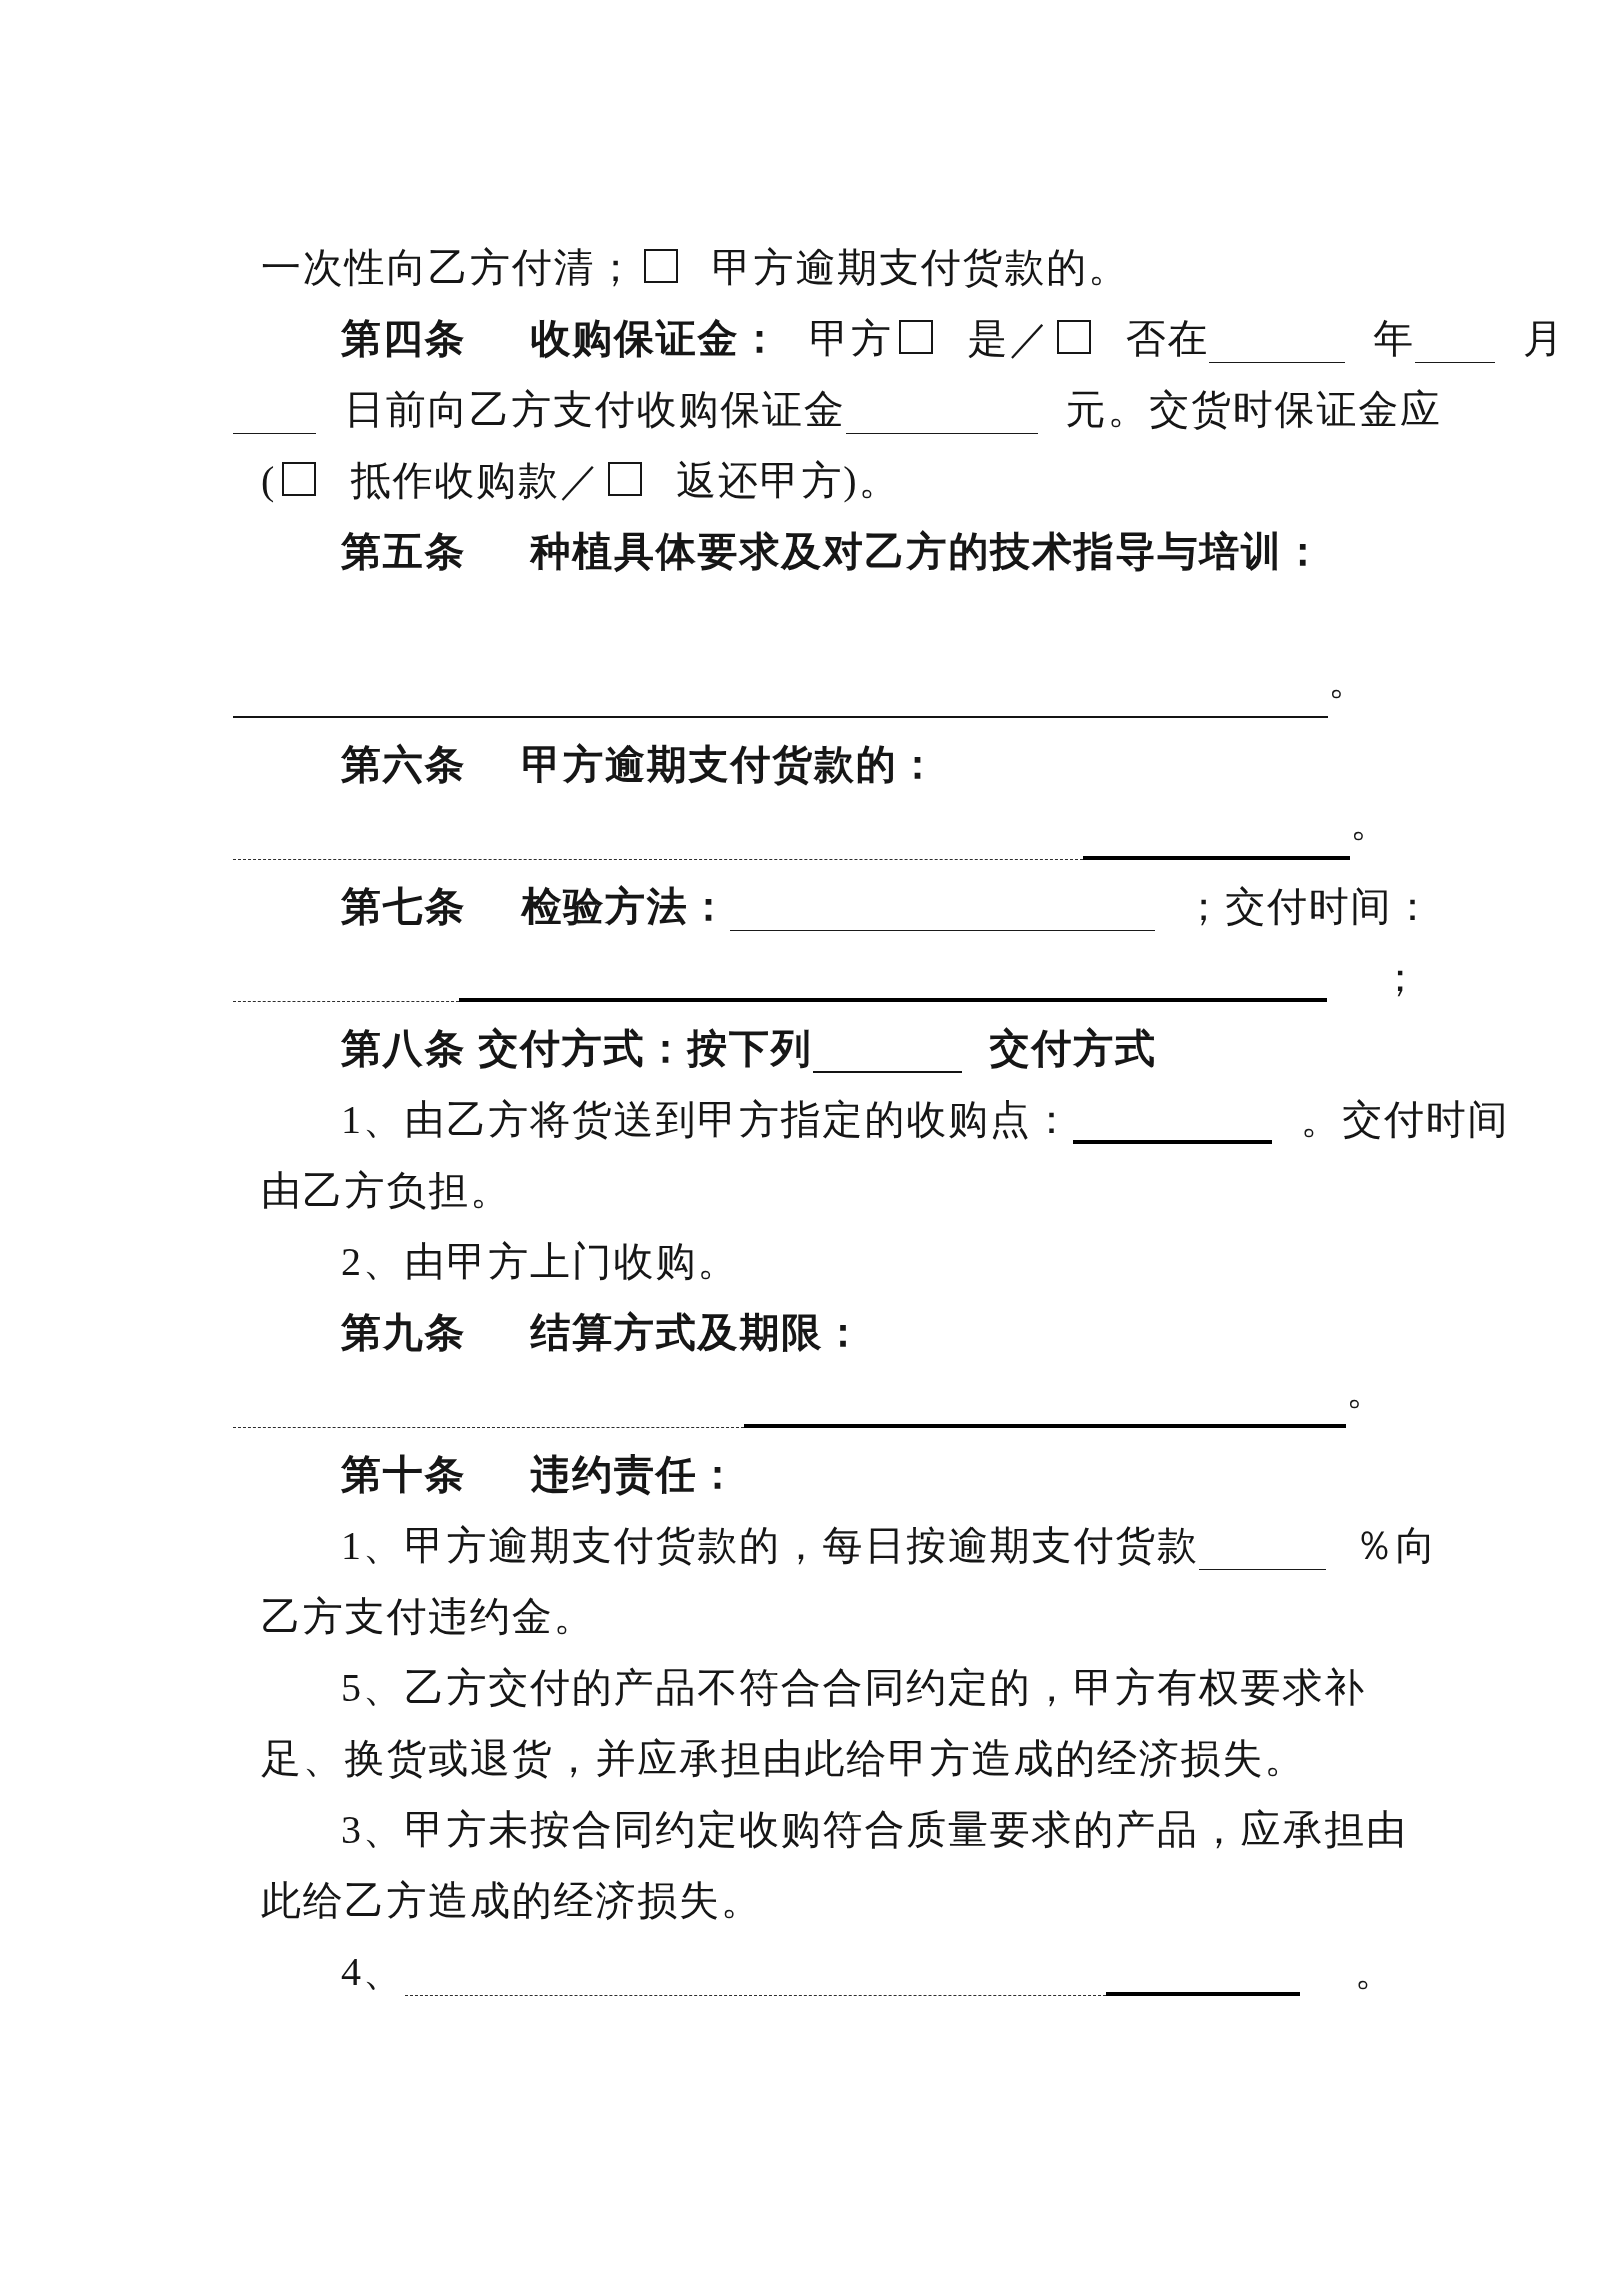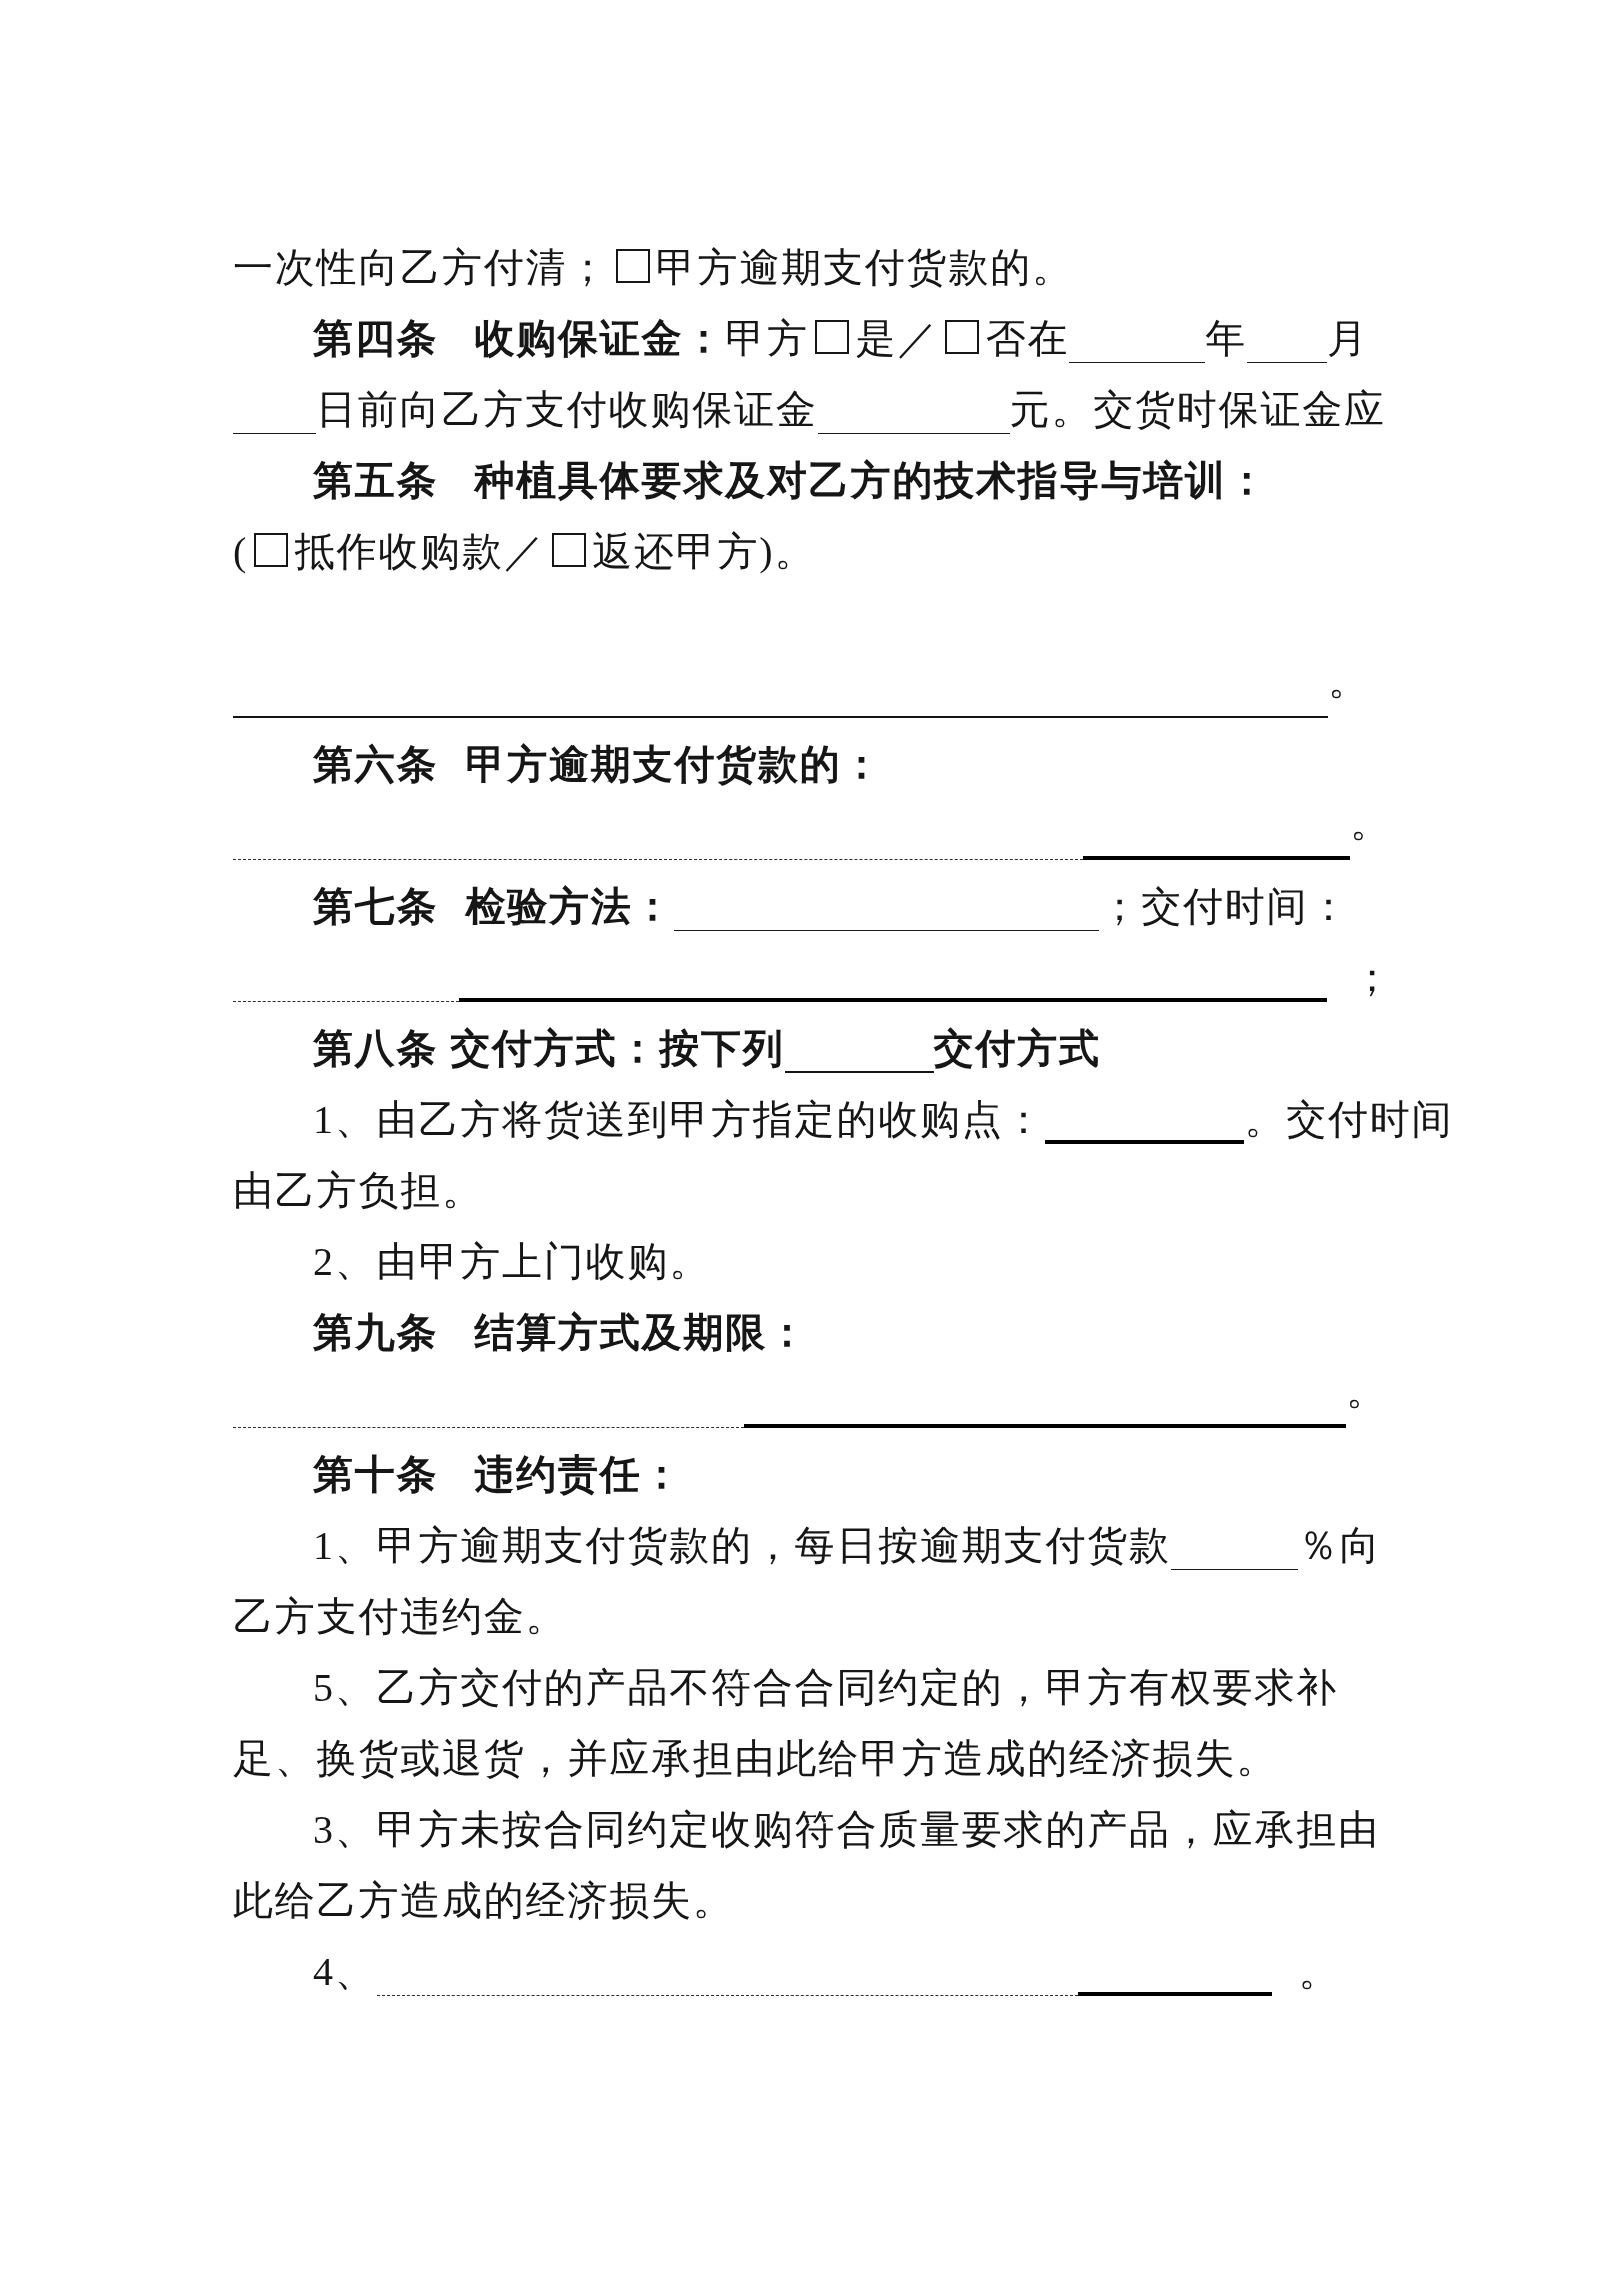--- a/index.html
+++ b/index.html
@@ -15,21 +15,21 @@
     font-size:40px;
     letter-spacing:1.8px;
     overflow:hidden;
   }
   .line {
     height:71px;
     line-height:71px;
     white-space:nowrap;
   }
   .line.indent { padding-left:80px; }
-  .t { font-weight:normal; }
+  .t { font-weight:normal;margin-left:28px; }
   .t.b { font-weight:bold;text-align:right; }
   .checkbox {
     display:inline-block;
     width:34px; height:34px;
     border:2.7px solid #161616;
     box-sizing:border-box;
     vertical-align:-1.8px;
     margin:0 6.3px;
     background:#ffffff;
   }
@@ -46,22 +46,22 @@
   .raised { position:relative; top:-12.7px; }
 </style>
 </head>
 <body>
 
 <div class="page">
   <div>
       <div class="line"><span class="t">一次性向乙方付清；</span><span class="checkbox"></span><span class="t">甲方逾期支付货款的。</span></div>
       <div class="line indent"><span class="t b">第四条</span><span class="sp" style="width: 36px;"></span><span class="t b">收购保证金：</span><span class="t">甲方</span><span class="checkbox"></span><span class="t">是／</span><span class="checkbox"></span><span class="t">否在</span><span class="blank solid" style="width: 136px;"></span><span class="t">年</span><span class="blank solid" style="width: 80px;"></span><span class="t">月</span></div>
       <div class="line"><span class="blank solid" style="width: 83px;"></span><span class="t">日前向乙方支付收购保证金</span><span class="blank solid" style="width: 192px;"></span><span class="t">元。交货时保证金应</span></div>
+      <div class="line"><span class="t">(</span><span class="checkbox"></span><span class="t">抵作收购款／</span><span class="checkbox"></span><span class="t">返还甲方)。</span></div>
       <div class="line indent"><span class="t b">第五条</span><span class="sp" style="width: 36px;"></span><span class="t b">种植具体要求及对乙方的技术指导与培训：</span></div>
-      <div class="line"><span class="t">(</span><span class="checkbox"></span><span class="t">抵作收购款／</span><span class="checkbox"></span><span class="t">返还甲方)。</span></div>
       <div class="line"></div>
       <div class="line"><span class="blank rule" style="width: 1095px;"></span><span class="raised">。</span></div>
       <div class="line indent"><span class="t b">第六条</span><span class="sp" style="width: 27px;"></span><span class="t b">甲方逾期支付货款的：</span></div>
       <div class="line"><span class="blank dashed" style="width: 850px;"></span><span class="blank thick" style="width: 267px;"></span><span class="raised">。</span></div>
       <div class="line indent"><span class="t b">第七条</span><span class="sp" style="width: 27px;"></span><span class="t b">检验方法：</span><span class="blank solid" style="width: 425px;"></span><span class="t">；交付时间：</span></div>
       <div class="line"><span class="blank dashed" style="width: 226px;"></span><span class="blank thick" style="width: 868px;"></span><span class="sp" style="width: 25px;"></span><span class="t">；</span></div>
       <div class="line indent"><span class="t b">第八条 交付方式：按下列</span><span class="blank rule" style="width: 149px;"></span><span class="t b">交付方式</span></div>
       <div class="line indent"><span class="t">1、由乙方将货送到甲方指定的收购点：</span><span class="blank thick" style="width: 199px;"></span><span class="t">。交付时间</span></div>
       <div class="line"><span class="t">由乙方负担。</span></div>
       <div class="line indent"><span class="t">2、由甲方上门收购。</span></div>

